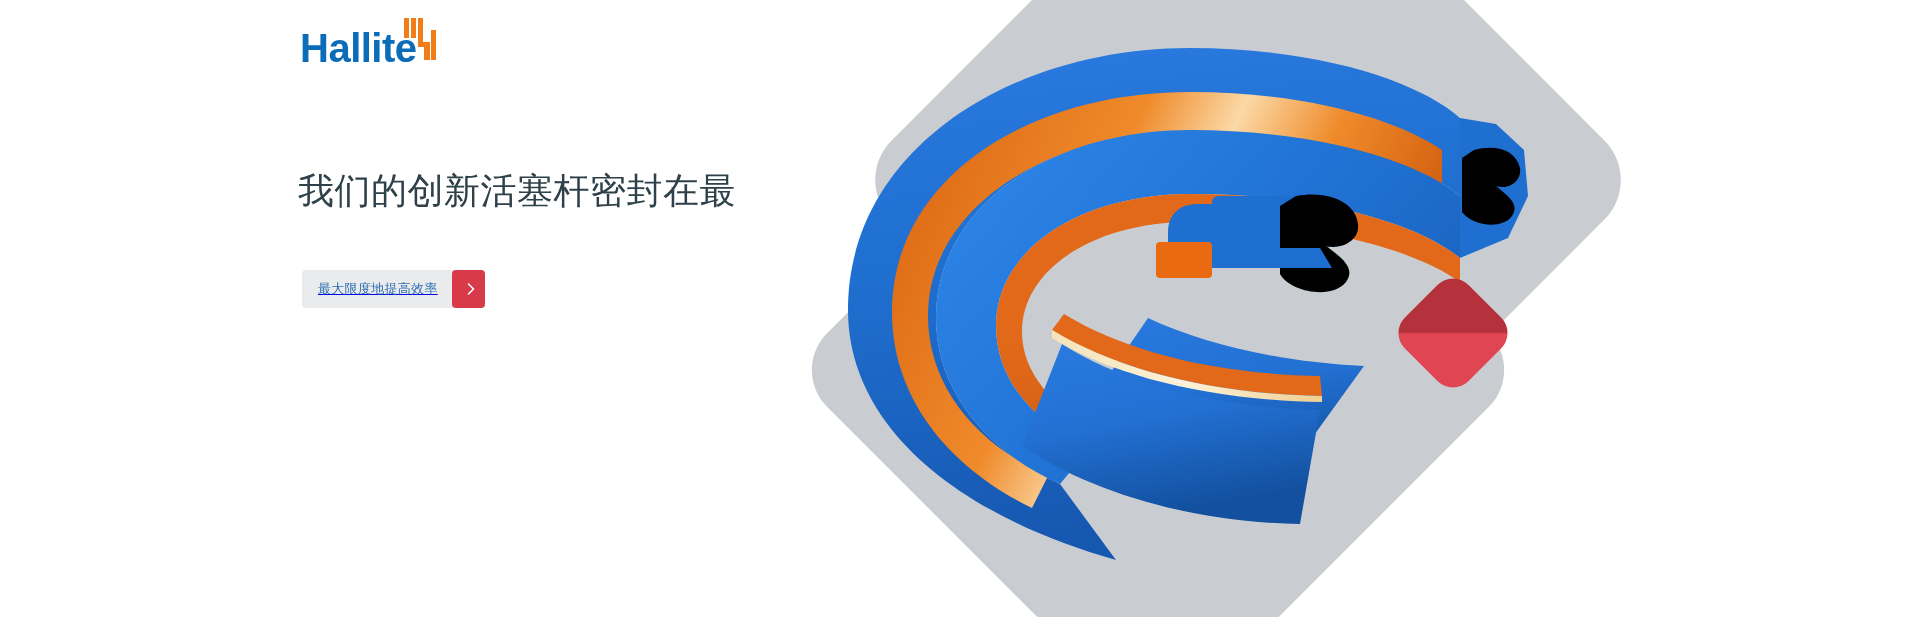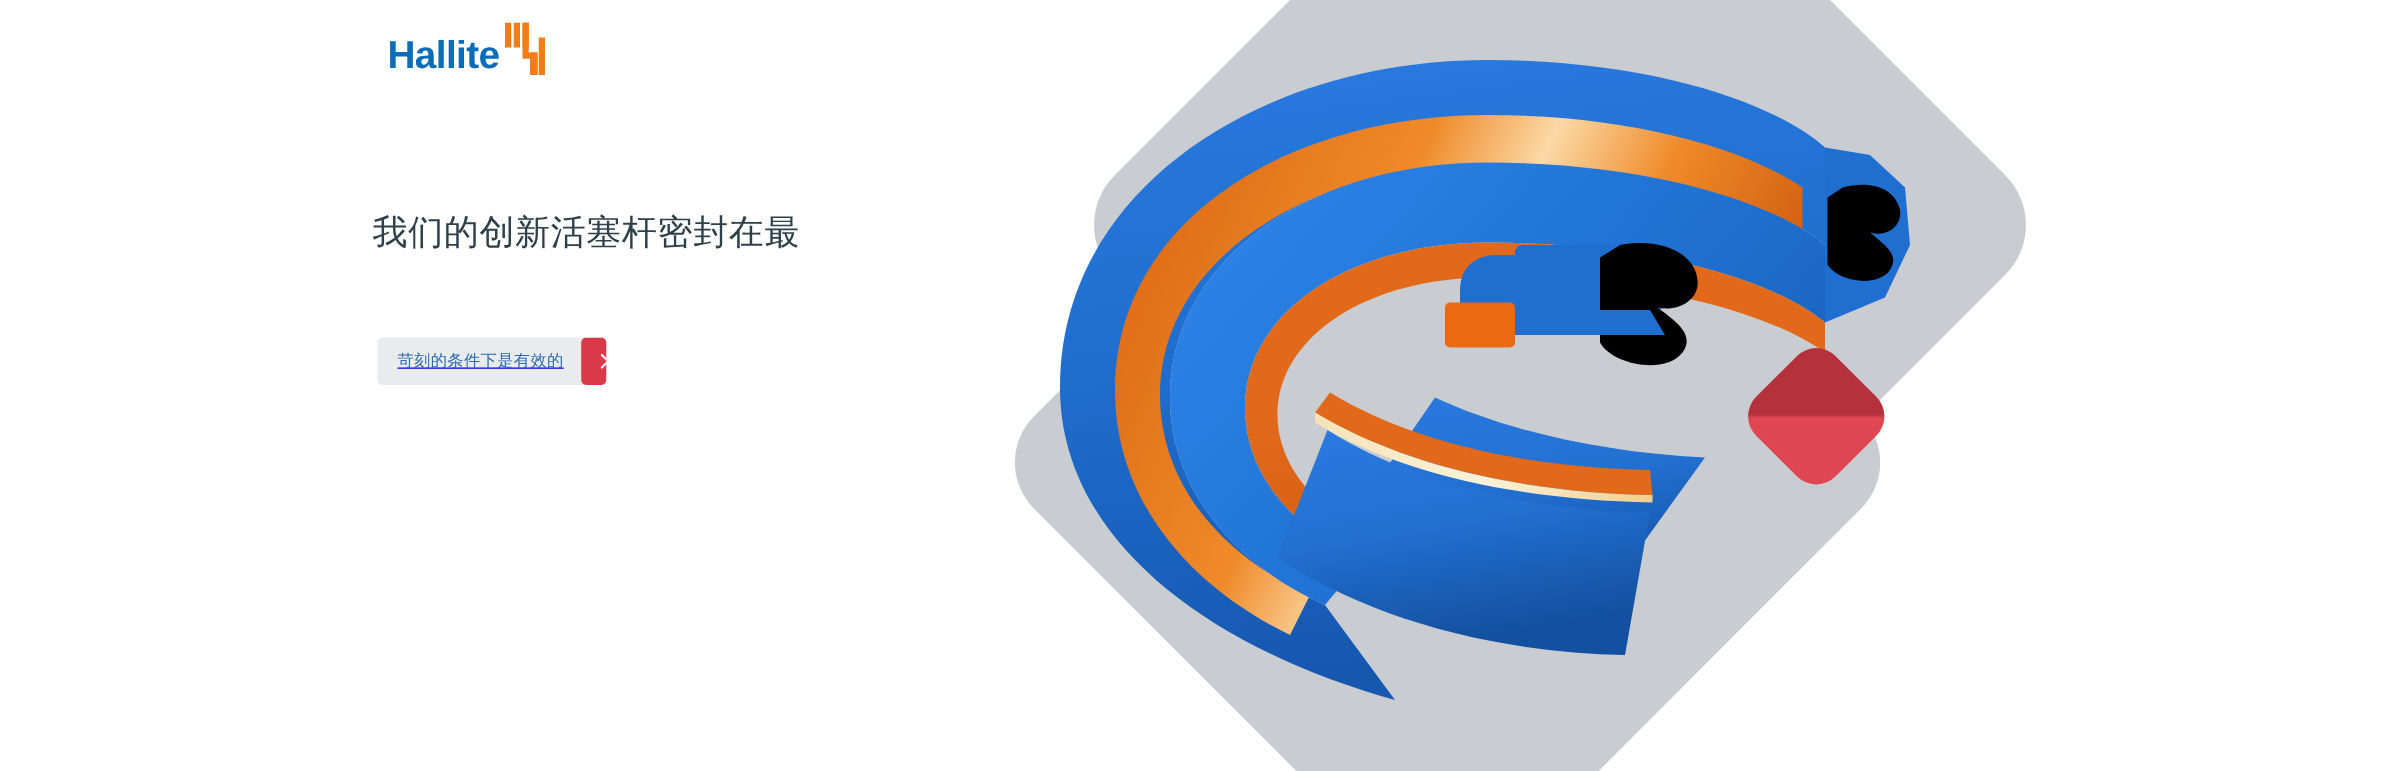--- a/index.html
+++ b/index.html
@@ -32,24 +32,24 @@
   
   .logo {
     position: absolute;
     left: 300px;
     top: 18px;
     width: 160px;
     height: 48px;
   }
   .logo-word {
     position: absolute;
-    left: 10px;
+    left: 0;
     top: 10px;
     font-family: "Liberation Sans", "DejaVu Sans", sans-serif;
-    font-size: 31px;
+    font-size: 40px;
     font-weight: bold;
     letter-spacing: -0.5px;
     color: #0b6cb8;
     line-height: 1;
     white-space: nowrap;
   }
   .logo-mark {
     position: absolute;
     left: 104px;
     top: 0px;
@@ -57,21 +57,21 @@
     height: 42px;
   }
 
   
   .headline {
     position: absolute;
     left: 298px;
     top: 142px;
     width: 470px;
     font-family: "Liberation Sans", "DejaVu Sans", sans-serif;
-    font-size: 28px;
+    font-size: 36px;
     line-height: 50px;
     font-weight: 400;
     color: #2e4049;
     letter-spacing: 0.5px;
   }
   .headline .hl-line { display: block; white-space: nowrap; }
 
   
   .cta {
     position: absolute;
@@ -290,21 +290,21 @@
           <rect x="27" y="12" width="5" height="30" fill="#f07d1a"></rect>
         </svg>
       </span>
     </div>
 
     <h1 class="headline">
       <span class="hl-line">我们的创新活塞杆密封在最</span>
     </h1>
 
     <a class="cta" href="#">
-      <span class="cta-label">苛刻的条件下是有效的</span>
+      <span class="cta-label">最大限度地提高效率</span>
       <span class="cta-arrow">
         <svg width="16" height="16" viewBox="0 0 16 16" xmlns="http://www.w3.org/2000/svg">
           <polyline points="5.5,3 10.5,8 5.5,13" fill="none" stroke="#ffffff" stroke-width="1.6" stroke-linecap="round" stroke-linejoin="round"></polyline>
         </svg>
       </span>
     </a>
 
   </div>
 </div>
 

